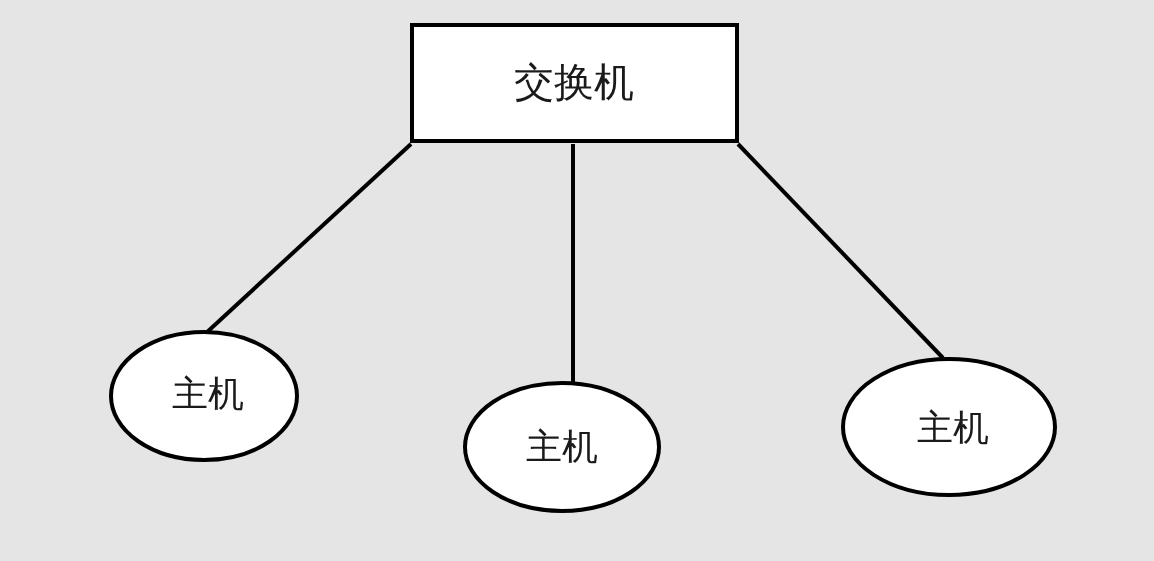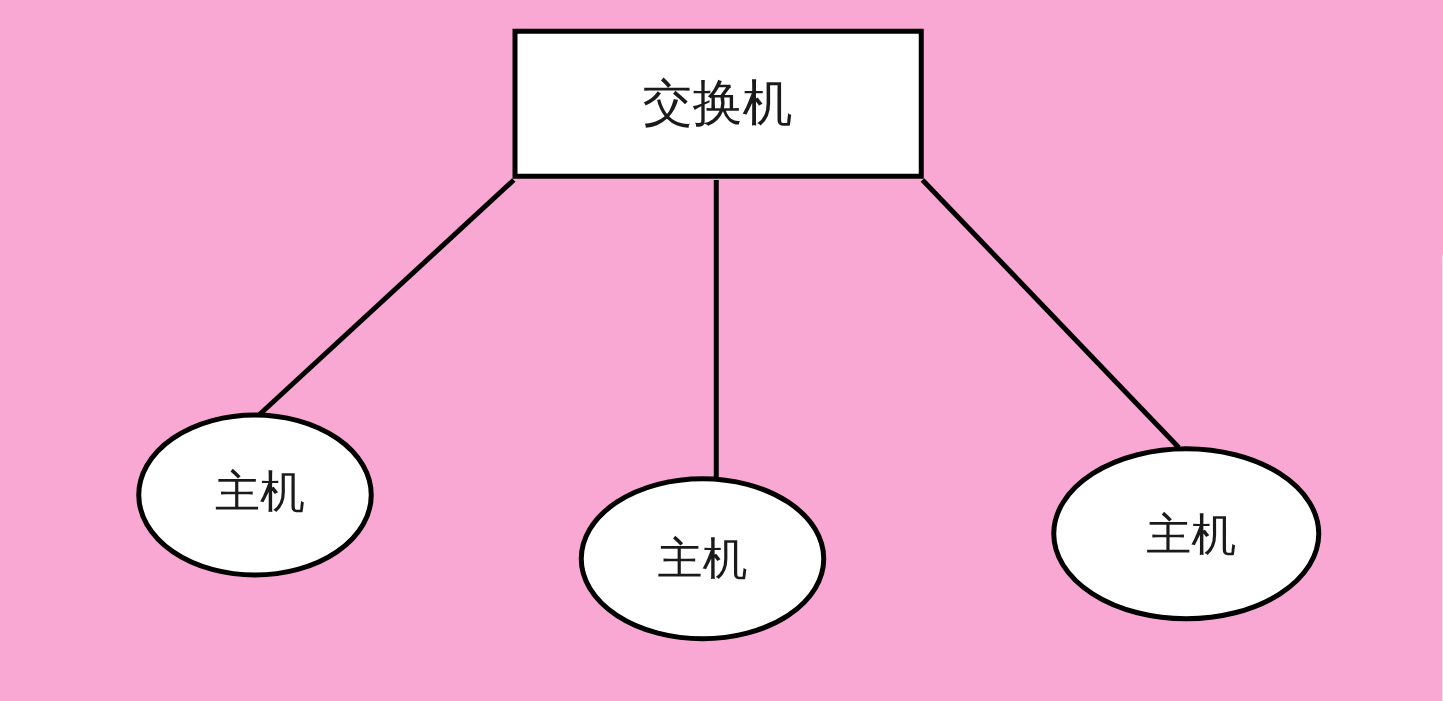--- a/index.html
+++ b/index.html
@@ -7,21 +7,21 @@
     padding: 0;
     background: #ffffff;
   }
   body {
     font-family: "DejaVu Sans", "Liberation Sans", sans-serif;
   }
   #canvas {
     position: relative;
     width: 1154px;
     height: 561px;
-    background: #f9a8d4;
+    background: #e5e5e5;
     overflow: hidden;
   }
   #diagram-svg {
     position: absolute;
     top: 0;
     left: 0;
     width: 1154px;
     height: 561px;
     display: block;
   }

